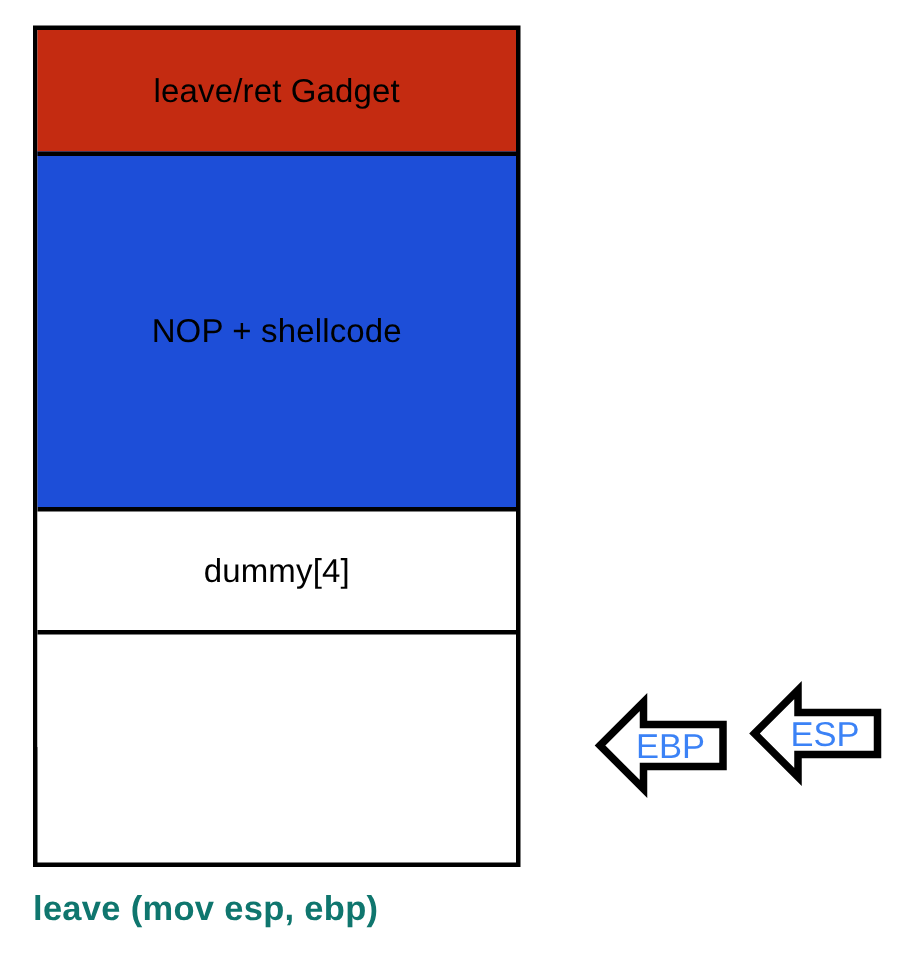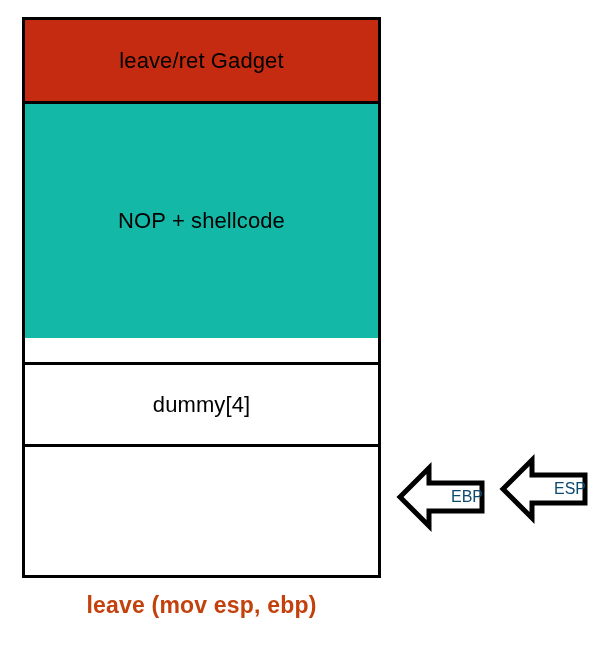--- a/index.html
+++ b/index.html
@@ -18,21 +18,21 @@
     height: 652px;
     background: #ffffff;
     overflow: hidden;
   }
 
   
   .stack {
     position: absolute;
     left: 22px;
     top: 17px;
-    width: 359px;          
+    width: 325px;          
     height: 561px;         
     box-sizing: border-box;
     border: 3px solid #000000;
     background: #ffffff;
   }
   .cell {
     position: relative;
     box-sizing: border-box;
     width: 100%;
     display: flex;
@@ -49,22 +49,22 @@
     border-top: 3px solid #000000;
   }
   .cell-label {
     display: block;
     padding: 0 6px;
   }
 
   
   .cell-gadget    { height: 81px;  background: #C42B11; }
   .cell-bufaddr   { height: 78px;  background: #6CAF46; }
-  .cell-shellcode { height: 237px; background: #14b8a6; }
-  .cell-dummy     { height: 82px;  background: #ffffff; margin-top: 24px; }
+  .cell-shellcode { height: 237px; background: #1d4ed8; }
+  .cell-dummy     { height: 82px;  background: #ffffff; }
   .cell-empty     { height: 78px;  background: #ffffff; }
 
   
   .arrow {
     position: absolute;
     width: 88px;
     height: 66px;
   }
   .arrow svg {
     display: block;
@@ -80,41 +80,41 @@
   }
   .arrow-text {
     position: absolute;
     left: 0;
     top: 0;
     width: 88px;
     height: 66px;
     display: flex;
     align-items: center;
     justify-content: flex-end;
-    padding-right: 2px;
+    padding-right: 15px;
     box-sizing: border-box;
-    font-size: 16px;
+    font-size: 23px;
     font-weight: 400;
-    color: #0c4a6e;
+    color: #3b82f6;
     pointer-events: none;
     letter-spacing: 0px;
   }
   #arrow-ebp { left: 397px; top: 464px; }
   #arrow-esp { left: 500px; top: 456px; }
 
   
   .caption {
     position: absolute;
     left: 22px;
     top: 592px;
     width: 359px;
-    text-align: center;
+    text-align: left;
     font-size: 23px;
     font-weight: bold;
-    color: #c2410c;
+    color: #0f766e;
     letter-spacing: 0.2px;
   }
 </style>
 </head>
 <body>
 
 <div id="canvas">
 
   <div class="stack">
 

